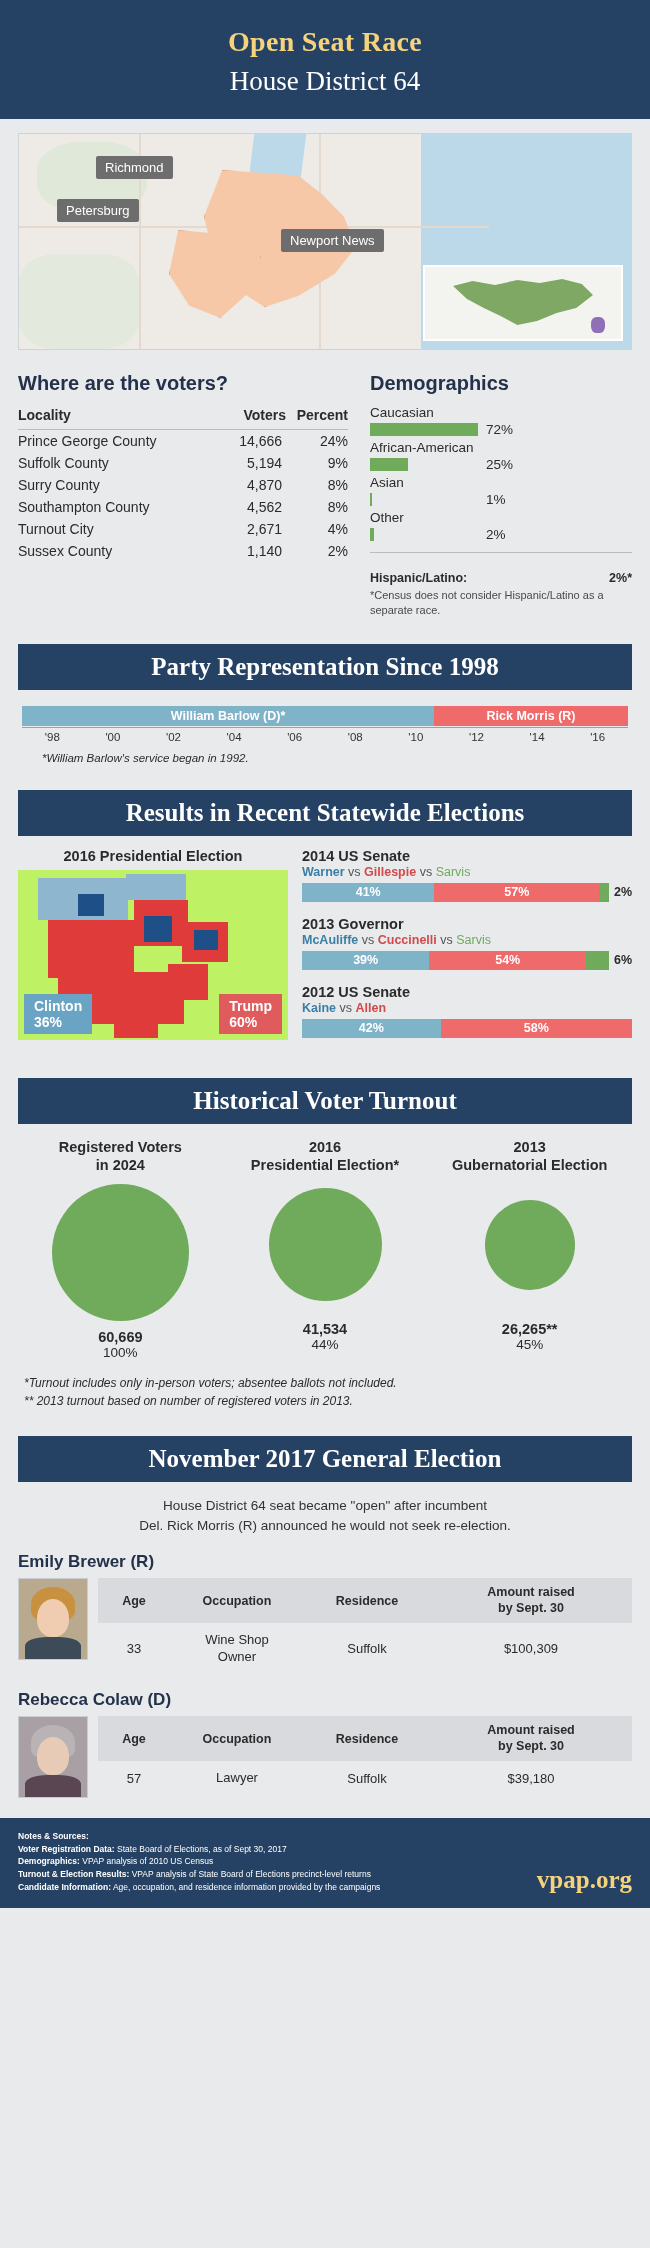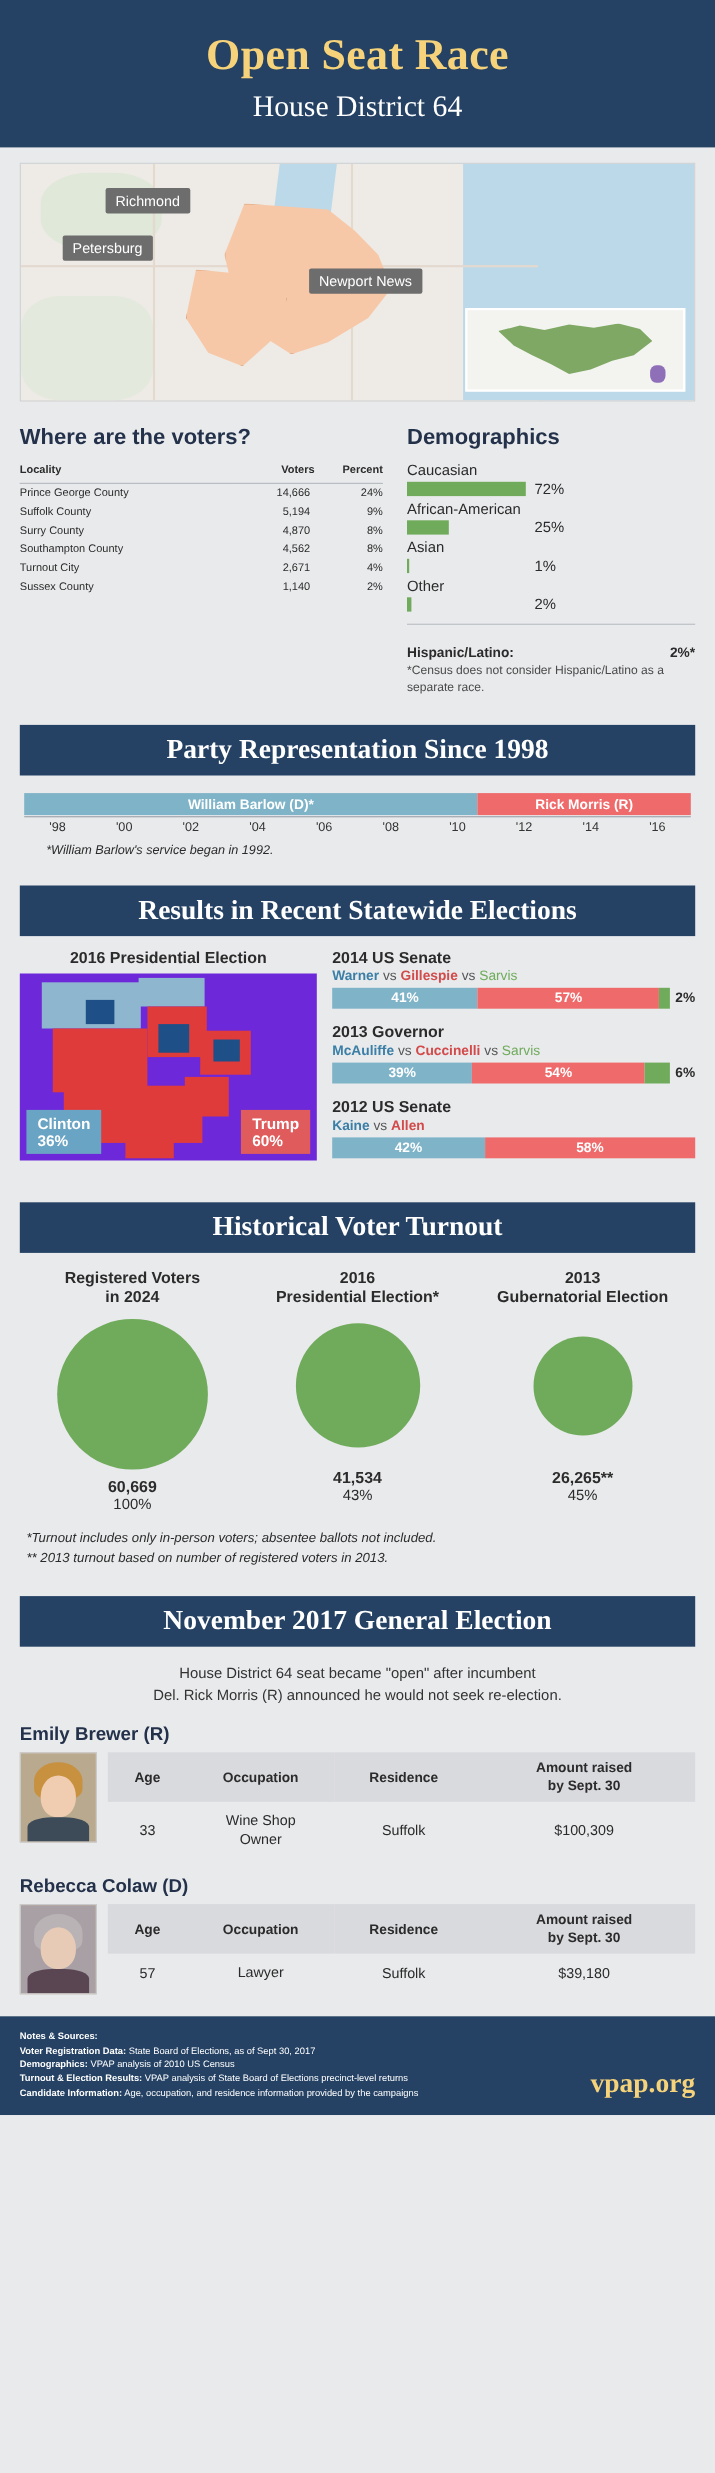--- a/index.html
+++ b/index.html
@@ -8,21 +8,21 @@
     background:#e9eaec;
     font-family:"Liberation Sans", sans-serif;
     color:#2b2b2b;
     -webkit-font-smoothing:antialiased;
   }
   .page{width:650px;margin:0 auto;background:#e9eaec;position:relative;overflow:hidden;}
 
   
   .header{background:#254264;padding:26px 0 22px 0;text-align:center;}
   .header h1{
-    margin:0;color:#f6d37a;font-size:40px;font-weight:bold;letter-spacing:.3px;
+    margin:0;color:#f6d37a;font-size:28px;font-weight:bold;letter-spacing:.3px;
     font-family:"Liberation Serif", serif;
   }
   .header h2{
     margin:8px 0 0 0;color:#ffffff;font-size:27px;font-weight:normal;
     font-family:"Liberation Serif", serif;
   }
 
   
   .mapwrap{margin:14px 18px 0 18px;position:relative;height:215px;border:1px solid #cfd3d6;background:#eae7e2;overflow:hidden;}
   .map-water{position:absolute;right:0;top:0;width:210px;height:215px;background:#bcd9ea;}
@@ -50,21 +50,21 @@
     position:absolute;left:28px;top:10px;width:140px;height:50px;background:#7fa865;
     clip-path:polygon(0% 18%,14% 8%,30% 16%,46% 6%,62% 12%,78% 4%,92% 14%,100% 36%,88% 62%,74% 72%,60% 88%,46% 96%,34% 78%,22% 62%,10% 44%);
   }
   .inset-dot{position:absolute;right:16px;bottom:6px;width:14px;height:16px;background:#8e6fb8;border-radius:40%;}
 
   
   .cols{display:flex;margin:22px 18px 0 18px;gap:22px;}
   .col-left{width:330px;}
   .col-right{flex:1;}
   .sec-title{font-size:20px;font-weight:bold;color:#23314a;margin:0 0 10px 0;}
-  table.voters{width:100%;border-collapse:collapse;font-size:10px;}
+  table.voters{width:100%;border-collapse:collapse;font-size:14px;}
   table.voters th{font-weight:bold;text-align:left;padding:2px 0 6px 0;border-bottom:1px solid #b9bdc1;color:#2b2b2b;}
   table.voters th.num, table.voters td.num{text-align:right;}
   table.voters th.pct, table.voters td.pct{text-align:right;width:62px;}
   table.voters td{padding:3px 0;}
   table.voters tr td.num{padding-right:4px;}
 
   .demo-row{margin-bottom:3px;}
   .demo-label{font-size:13.5px;margin-bottom:2px;}
   .demo-barline{display:flex;align-items:center;}
   .demo-bar{height:13px;background:#6fab5b;}
@@ -85,21 +85,21 @@
   .tl-d{background:#7fb3c8;color:#fff;font-size:12.5px;font-weight:bold;display:flex;align-items:center;justify-content:center;}
   .tl-r{background:#ef6a6a;color:#fff;font-size:12.5px;font-weight:bold;display:flex;align-items:center;justify-content:center;}
   .tl-axis{display:flex;border-top:1px solid #9aa0a6;margin-top:1px;}
   .tl-tick{font-size:11.5px;text-align:center;padding-top:3px;color:#333;}
   .tl-note{font-size:11.5px;font-style:italic;margin:9px 0 0 20px;}
 
   
   .results{display:flex;margin:12px 18px 0 18px;gap:14px;}
   .res-left{width:270px;}
   .res-cap{text-align:center;font-weight:bold;font-size:14.5px;margin-bottom:6px;}
-  .precinct{position:relative;width:270px;height:170px;background:#6d28d9;overflow:hidden;}
+  .precinct{position:relative;width:270px;height:170px;background:#bef264;overflow:hidden;}
   .pm{position:absolute;}
   .legend{position:absolute;bottom:6px;display:flex;flex-direction:column;color:#fff;font-size:14px;font-weight:bold;padding:4px 10px;}
   .legend.clinton{left:6px;background:#6aa4c4;}
   .legend.trump{right:6px;background:#e05b5b;}
   .res-right{flex:1;}
   .rr-title{font-weight:bold;font-size:14.5px;margin:0 0 1px 0;}
   .rr-sub{font-size:12.5px;margin-bottom:4px;}
   .rr-sub .dem{color:#3b7fa6;font-weight:bold;}
   .rr-sub .rep{color:#d24a4a;font-weight:bold;}
   .rr-sub .ind{color:#6fab5b;font-weight:normal;}
@@ -371,21 +371,21 @@
 in 2024</div>
       <div class="circle" style="width:137px;height:137px;"></div>
       <div class="t-num">60,669</div>
       <div class="t-pct">100%</div>
     </div>
     <div class="t-item">
       <div class="t-cap" style="white-space:pre-line;">2016
 Presidential Election*</div>
       <div class="circle" style="width:113px;height:113px;margin-top:12px;"></div>
       <div class="t-num" style="margin-top:20px;">41,534</div>
-      <div class="t-pct">43%</div>
+      <div class="t-pct">44%</div>
     </div>
     <div class="t-item">
       <div class="t-cap" style="white-space:pre-line;">2013
 Gubernatorial Election</div>
       <div class="circle" style="width:90px;height:90px;margin-top:24px;"></div>
       <div class="t-num" style="margin-top:31px;">26,265**</div>
       <div class="t-pct">45%</div>
     </div>
   </div>
   <div class="t-notes">

